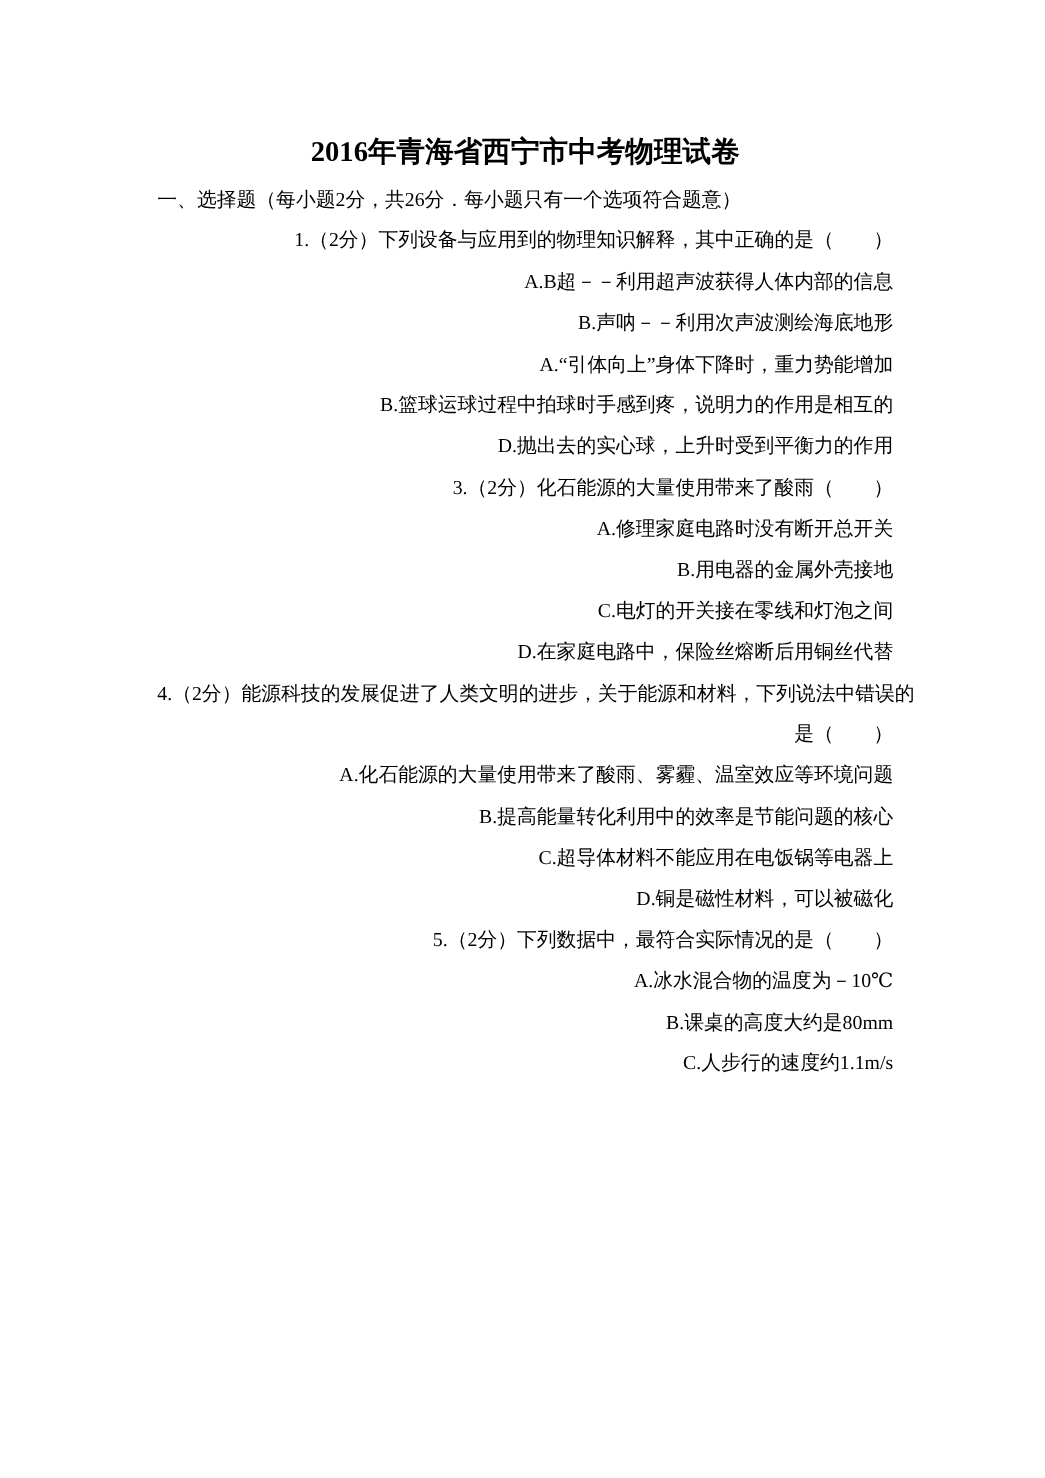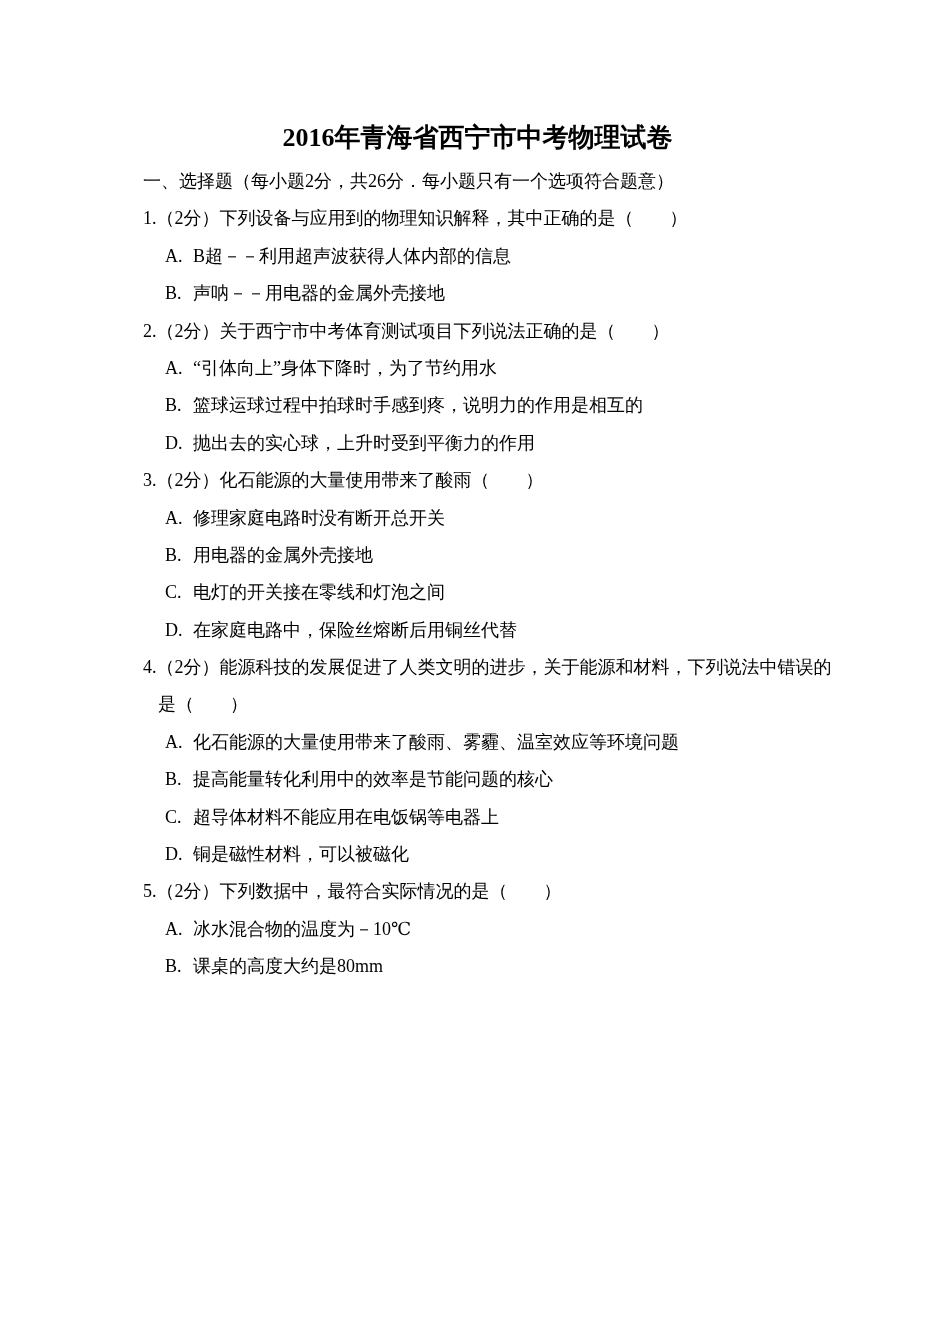--- a/index.html
+++ b/index.html
@@ -26,43 +26,43 @@
     line-height:37.4px;
     height:37.4px;
     font-weight:normal;
     white-space:nowrap;
   }
   .line{
     font-size:18px;
     line-height:37.4px;
     height:37.4px;
     white-space:nowrap;
+    text-align:right;
   }
   .cont{padding-left:15px;}
   .opt{padding-left:22px;}
   .opt-label{display:inline-block;width:28px;}
 </style>
 </head>
 <body>
 
 <div class="page">
 
   <h1 class="title">2016年青海省西宁市中考物理试卷</h1>
 
   <div class="hline">一、选择题（每小题2分，共26分．每小题只有一个选项符合题意）</div>
 
   <div>
     <div class="line"><span class="qnum">1.</span><span>（2分）下列设备与应用到的物理知识解释，其中正确的是（　　）</span></div>
     <div class="line opt"><span class="opt-label">A.</span><span>B超－－利用超声波获得人体内部的信息</span></div>
-    <div class="line opt"><span class="opt-label">B.</span><span>声呐－－用电器的金属外壳接地</span></div>
+    <div class="line opt"><span class="opt-label">B.</span><span>声呐－－利用次声波测绘海底地形</span></div>
   </div>
 
   <div>
-    <div class="line"><span class="qnum">2.</span><span>（2分）关于西宁市中考体育测试项目下列说法正确的是（　　）</span></div>
-    <div class="line opt"><span class="opt-label">A.</span><span>“引体向上”身体下降时，为了节约用水</span></div>
+    <div class="line opt"><span class="opt-label">A.</span><span>“引体向上”身体下降时，重力势能增加</span></div>
     <div class="line opt"><span class="opt-label">B.</span><span>篮球运球过程中拍球时手感到疼，说明力的作用是相互的</span></div>
     <div class="line opt"><span class="opt-label">D.</span><span>抛出去的实心球，上升时受到平衡力的作用</span></div>
   </div>
 
   <div>
     <div class="line"><span class="qnum">3.</span><span>（2分）化石能源的大量使用带来了酸雨（　　）</span></div>
     <div class="line opt"><span class="opt-label">A.</span><span>修理家庭电路时没有断开总开关</span></div>
     <div class="line opt"><span class="opt-label">B.</span><span>用电器的金属外壳接地</span></div>
     <div class="line opt"><span class="opt-label">C.</span><span>电灯的开关接在零线和灯泡之间</span></div>
     <div class="line opt"><span class="opt-label">D.</span><span>在家庭电路中，保险丝熔断后用铜丝代替</span></div>
@@ -74,17 +74,18 @@
     <div class="line opt"><span class="opt-label">A.</span><span>化石能源的大量使用带来了酸雨、雾霾、温室效应等环境问题</span></div>
     <div class="line opt"><span class="opt-label">B.</span><span>提高能量转化利用中的效率是节能问题的核心</span></div>
     <div class="line opt"><span class="opt-label">C.</span><span>超导体材料不能应用在电饭锅等电器上</span></div>
     <div class="line opt"><span class="opt-label">D.</span><span>铜是磁性材料，可以被磁化</span></div>
   </div>
 
   <div>
     <div class="line"><span class="qnum">5.</span><span>（2分）下列数据中，最符合实际情况的是（　　）</span></div>
     <div class="line opt"><span class="opt-label">A.</span><span>冰水混合物的温度为－10℃</span></div>
     <div class="line opt"><span class="opt-label">B.</span><span>课桌的高度大约是80mm</span></div>
+    <div class="line opt"><span class="opt-label">C.</span><span>人步行的速度约1.1m/s</span></div>
     <div class="line opt"><span class="opt-label">D.</span><span>液晶电视机的额定功率约1000W</span></div>
   </div>
 
 
 </div>
 
 </body></html>

